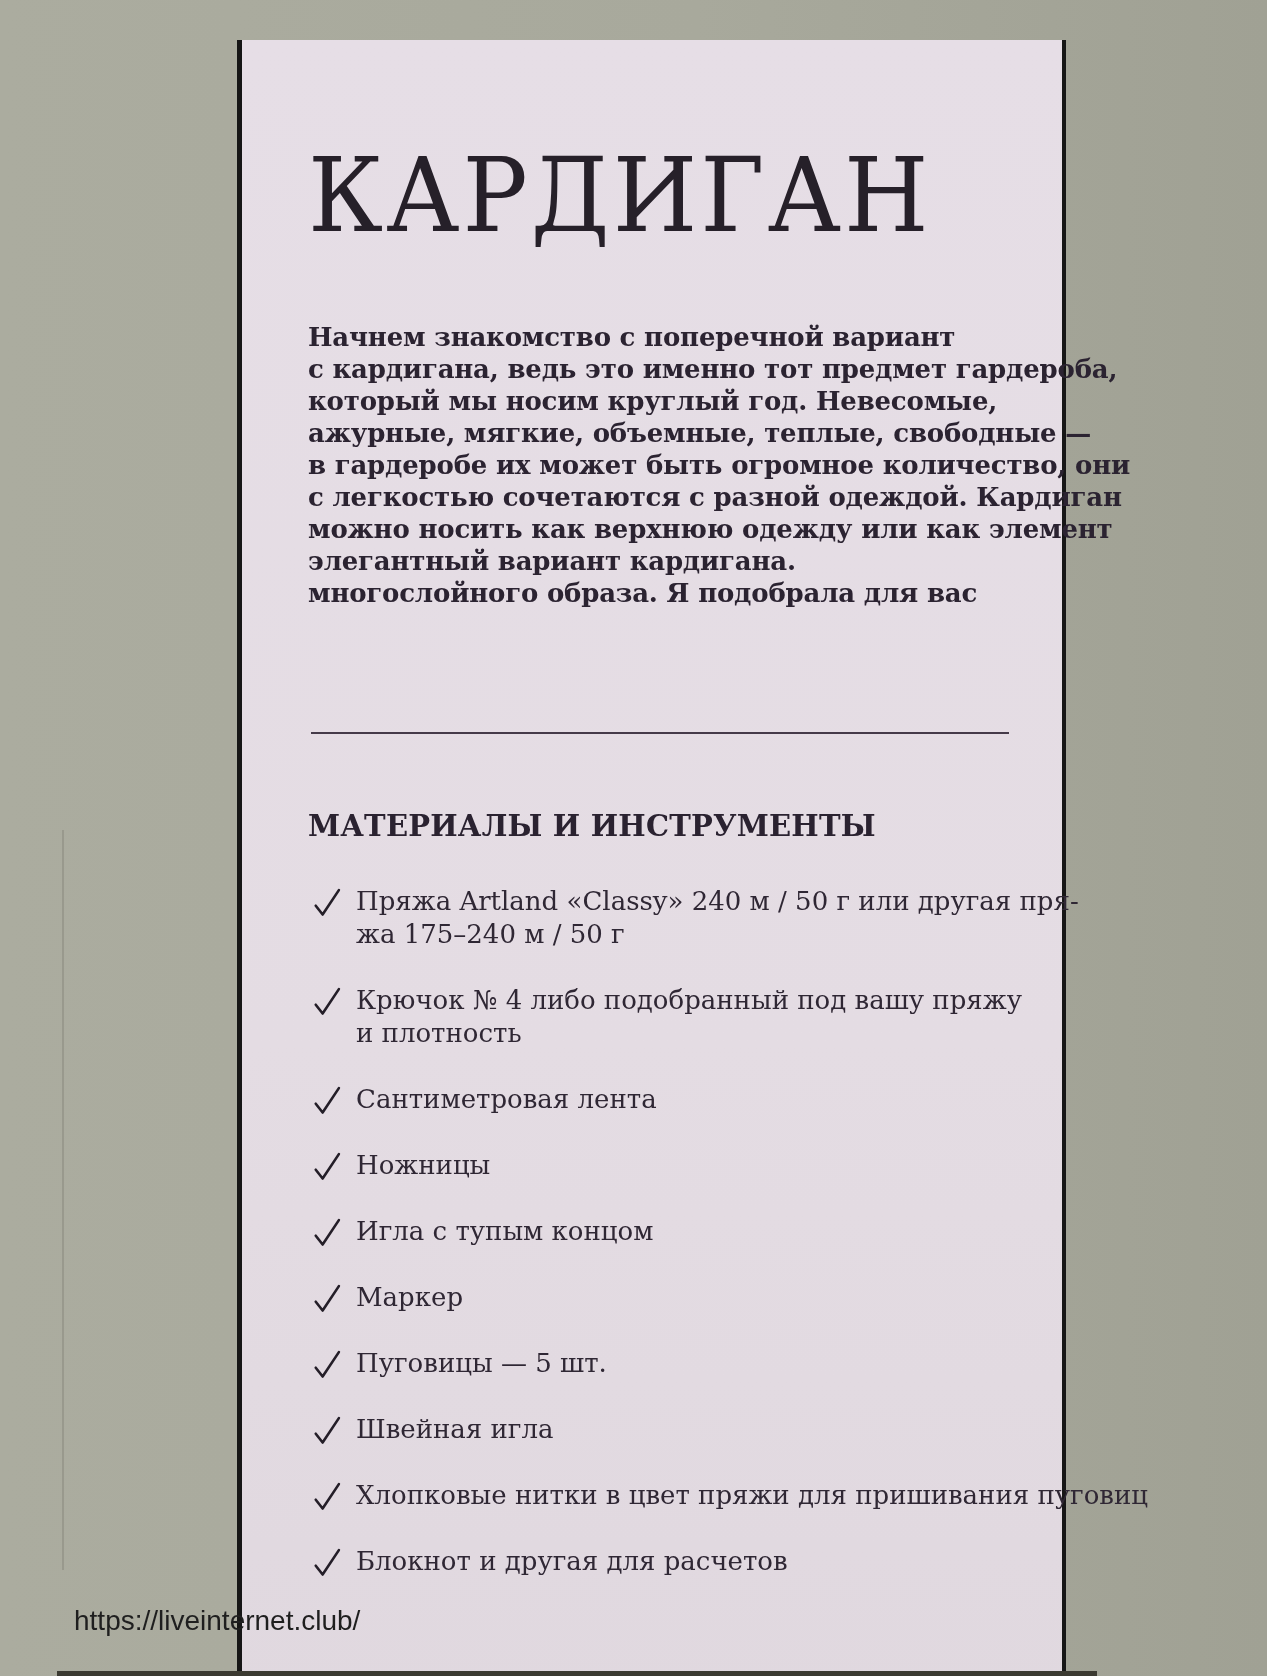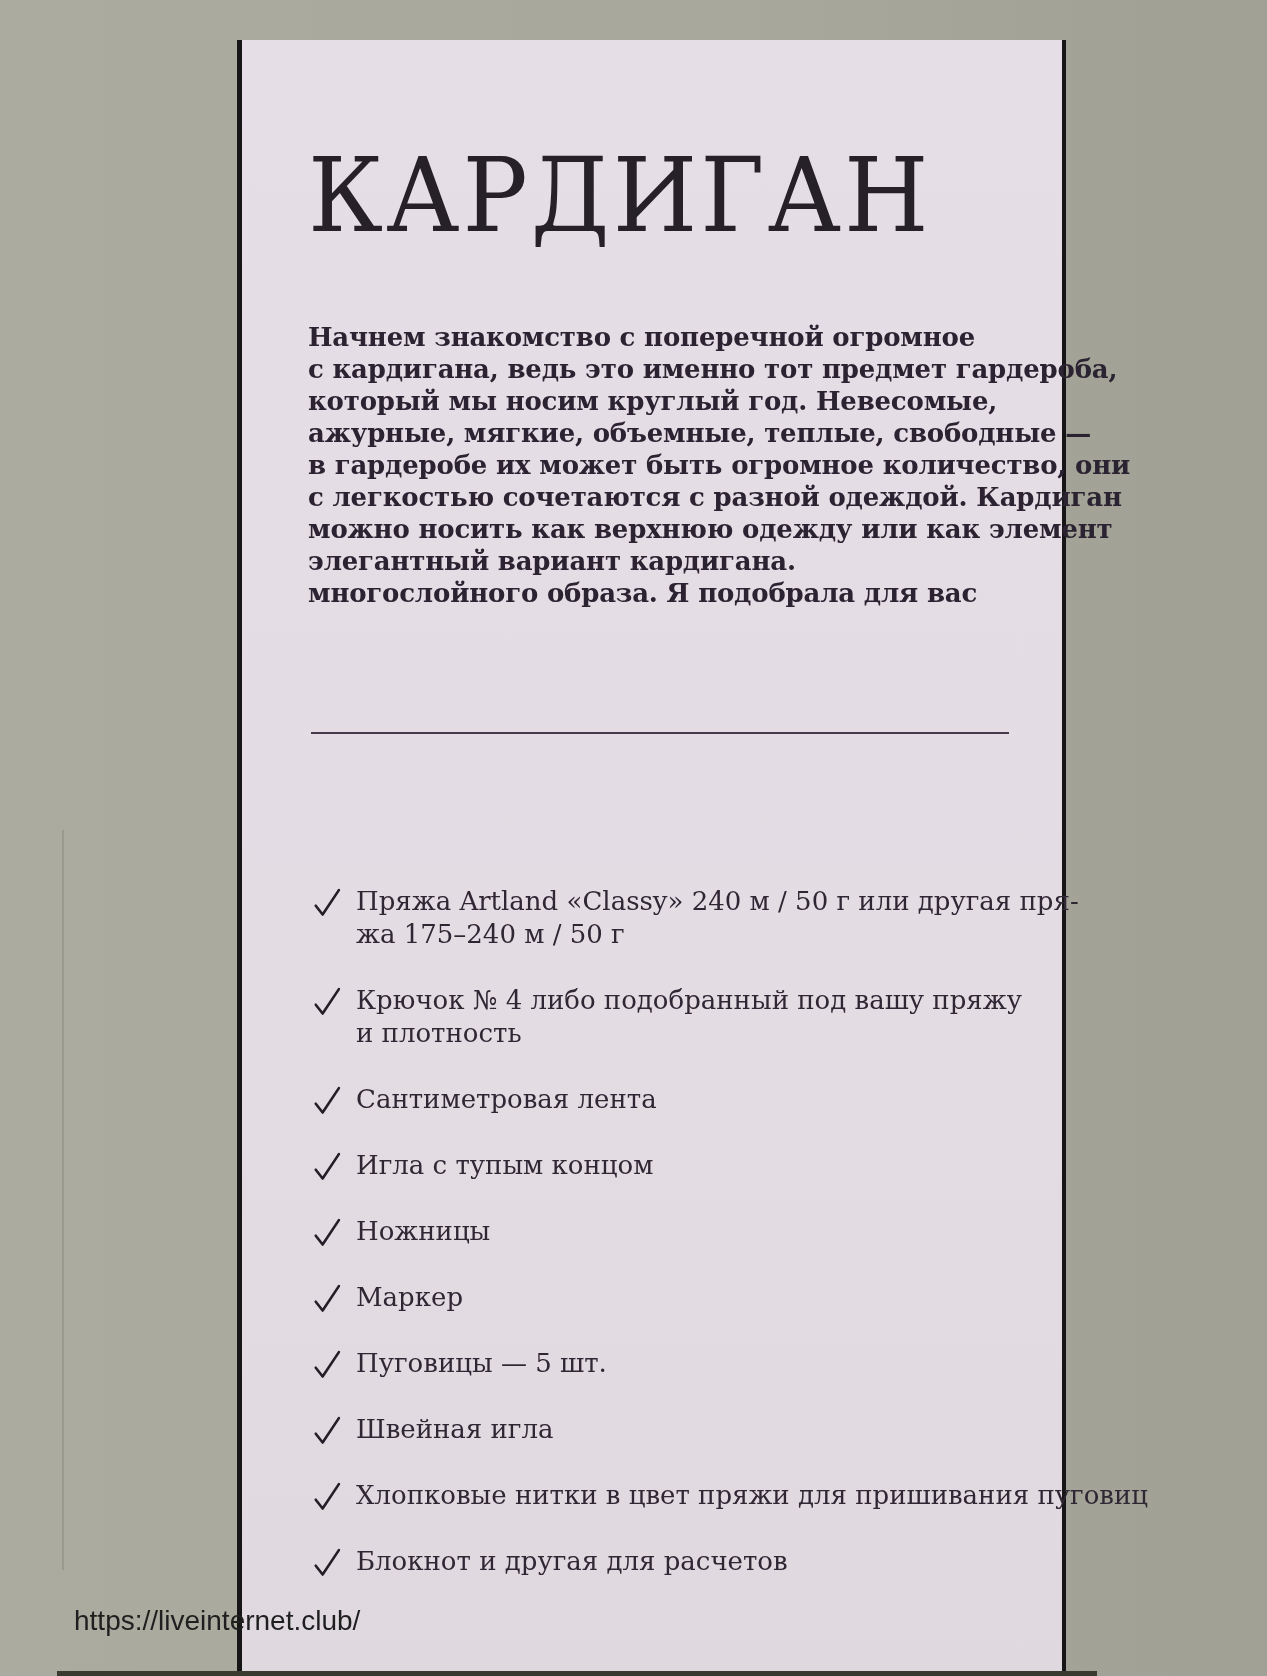--- a/index.html
+++ b/index.html
@@ -66,33 +66,34 @@
 </style>
 </head>
 <body>
 
 <div class="scan-crease"></div>
 
 <div class="paper">
   <div class="page-title">КАРДИГАН</div>
 
   <div class="intro">
-      <div class="intro-line">Начнем знакомство с поперечной огромное</div>
+      <div class="intro-line">Начнем знакомство с поперечной вариант</div>
       <div class="intro-line">с кардигана, ведь это именно тот предмет гардероба,</div>
       <div class="intro-line">который мы носим круглый год. Невесомые,</div>
       <div class="intro-line">ажурные, мягкие, объемные, теплые, свободные —</div>
       <div class="intro-line">в гардеробе их может быть огромное количество, они</div>
       <div class="intro-line">с легкостью сочетаются с разной одеждой. Кардиган</div>
       <div class="intro-line">можно носить как верхнюю одежду или как элемент</div>
       <div class="intro-line">элегантный вариант кардигана.</div>
       <div class="intro-line">многослойного образа. Я подобрала для вас</div>
     </div>
 
   <div class="divider"></div>
 
+  <div class="section-heading">МАТЕРИАЛЫ И ИНСТРУМЕНТЫ</div>
 
   <div class="materials-list">
       <div class="check-row">
         <span class="check-cell">
           <svg width="30" height="30" viewBox="0 0 24 24" fill="none">
             <path d="M3 15 L8.5 22 L21.5 2.5" stroke="#241e28" stroke-width="2.1" stroke-linecap="round" stroke-linejoin="round"></path>
           </svg>
         </span>
         <div class="item-lines">
           <div class="item-line">Пряжа Artland «Classy» 240 м / 50 г или другая пря-</div>
@@ -120,31 +121,31 @@
           <div class="item-line">Сантиметровая лента</div>
         </div>
       </div>
       <div class="check-row">
         <span class="check-cell">
           <svg width="30" height="30" viewBox="0 0 24 24" fill="none">
             <path d="M3 15 L8.5 22 L21.5 2.5" stroke="#241e28" stroke-width="2.1" stroke-linecap="round" stroke-linejoin="round"></path>
           </svg>
         </span>
         <div class="item-lines">
+          <div class="item-line">Ножницы</div>
+        </div>
+      </div>
+      <div class="check-row">
+        <span class="check-cell">
+          <svg width="30" height="30" viewBox="0 0 24 24" fill="none">
+            <path d="M3 15 L8.5 22 L21.5 2.5" stroke="#241e28" stroke-width="2.1" stroke-linecap="round" stroke-linejoin="round"></path>
+          </svg>
+        </span>
+        <div class="item-lines">
           <div class="item-line">Игла с тупым концом</div>
-        </div>
-      </div>
-      <div class="check-row">
-        <span class="check-cell">
-          <svg width="30" height="30" viewBox="0 0 24 24" fill="none">
-            <path d="M3 15 L8.5 22 L21.5 2.5" stroke="#241e28" stroke-width="2.1" stroke-linecap="round" stroke-linejoin="round"></path>
-          </svg>
-        </span>
-        <div class="item-lines">
-          <div class="item-line">Ножницы</div>
         </div>
       </div>
       <div class="check-row">
         <span class="check-cell">
           <svg width="30" height="30" viewBox="0 0 24 24" fill="none">
             <path d="M3 15 L8.5 22 L21.5 2.5" stroke="#241e28" stroke-width="2.1" stroke-linecap="round" stroke-linejoin="round"></path>
           </svg>
         </span>
         <div class="item-lines">
           <div class="item-line">Маркер</div>

